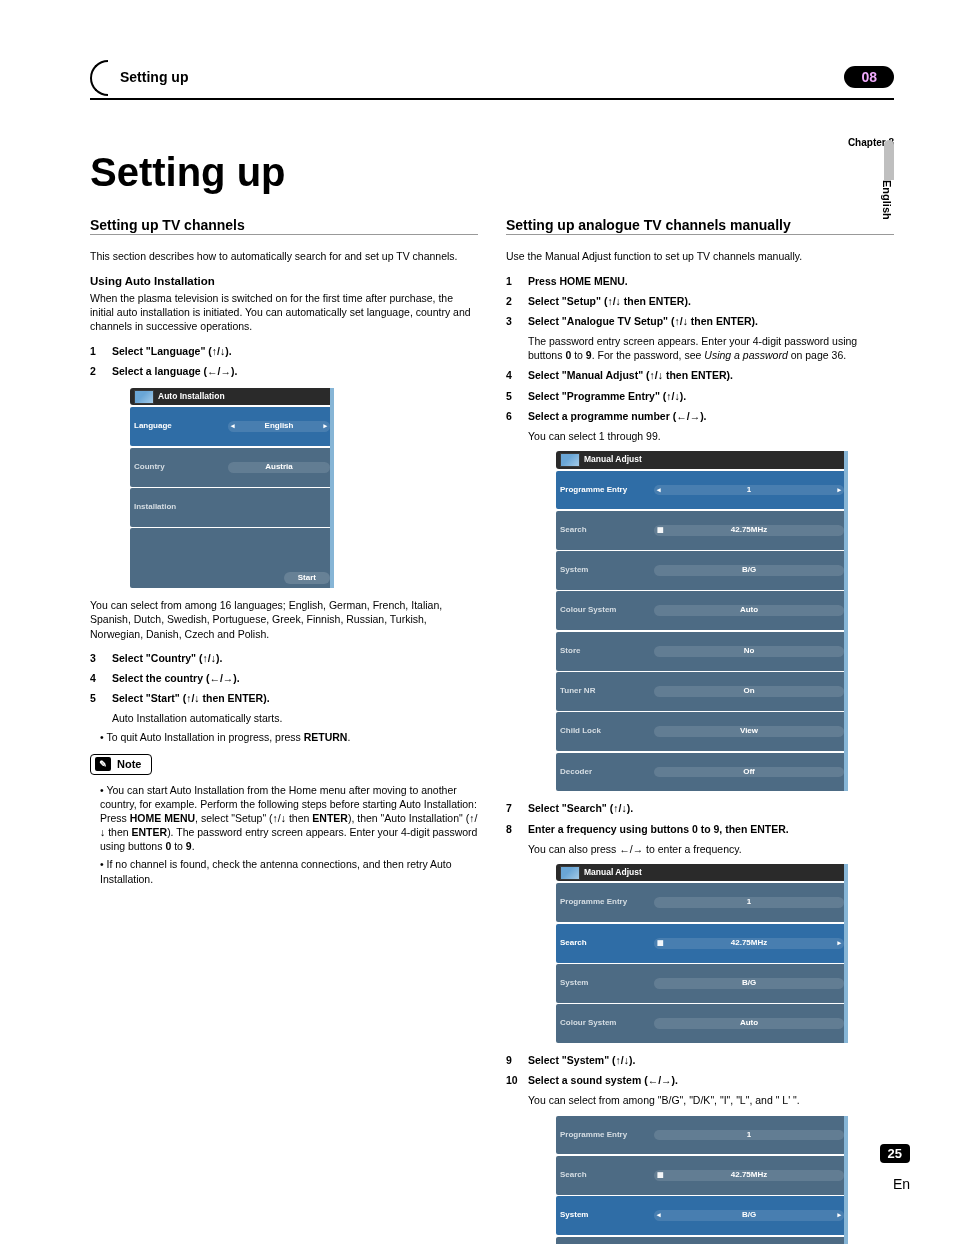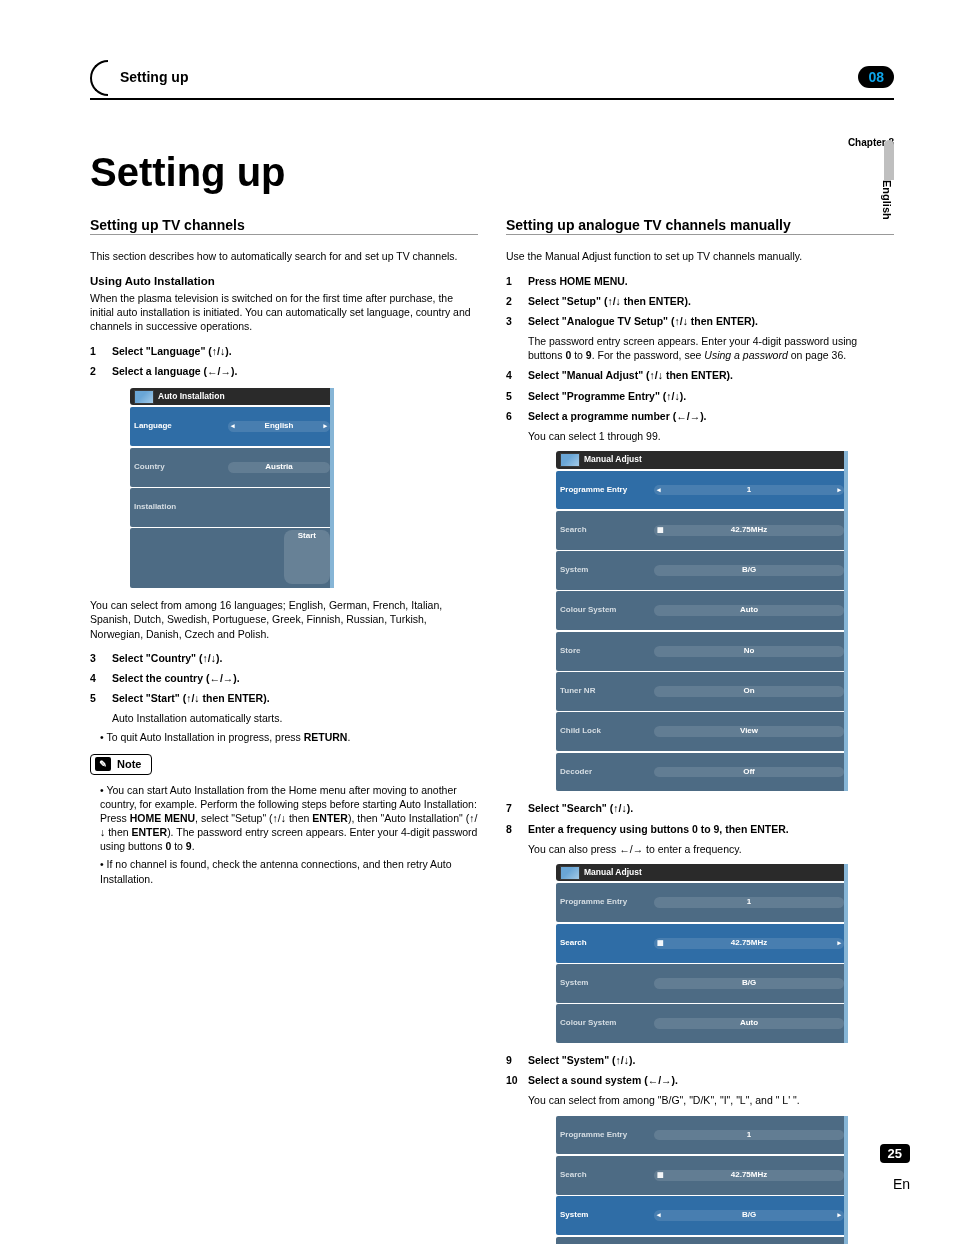--- a/index.html
+++ b/index.html
@@ -38,24 +38,24 @@
     border-right: none;
     border-radius: 18px 0 0 18px;
     margin-bottom: -2px;
   }
   .top-title {
     font-size: 14px;
     font-weight: bold;
   }
   .badge {
     background: #000;
-    color: #0ea5e9;
+    color: #f0abfc;
     font-size: 14px;
     font-weight: bold;
-    padding: 2px 10px;
+    padding: 2px 17px;
     border-radius: 12px;
   }
   .side-lang {
     position: absolute;
     right: 60px;
     top: 180px;
     writing-mode: vertical-rl;
     font-weight: bold;
     font-size: 11px;
   }
@@ -191,20 +191,21 @@
     position: absolute; left: 3px; top: 0;
     font-size: 7px;
   }
   .osd-start {
     background: #4d6b84;
     display: flex;
     justify-content: flex-end;
     padding: 2px 4px;
     border-radius: 2px;
     height: 60px;
+    align-items: flex-end;
   }
   .osd-start-btn {
     background: rgba(255,255,255,0.15);
     color: #fff;
     font-size: 8px;
     font-weight: bold;
     border-radius: 8px;
     padding: 1px 14px;
     margin-bottom: 2px;
   }

